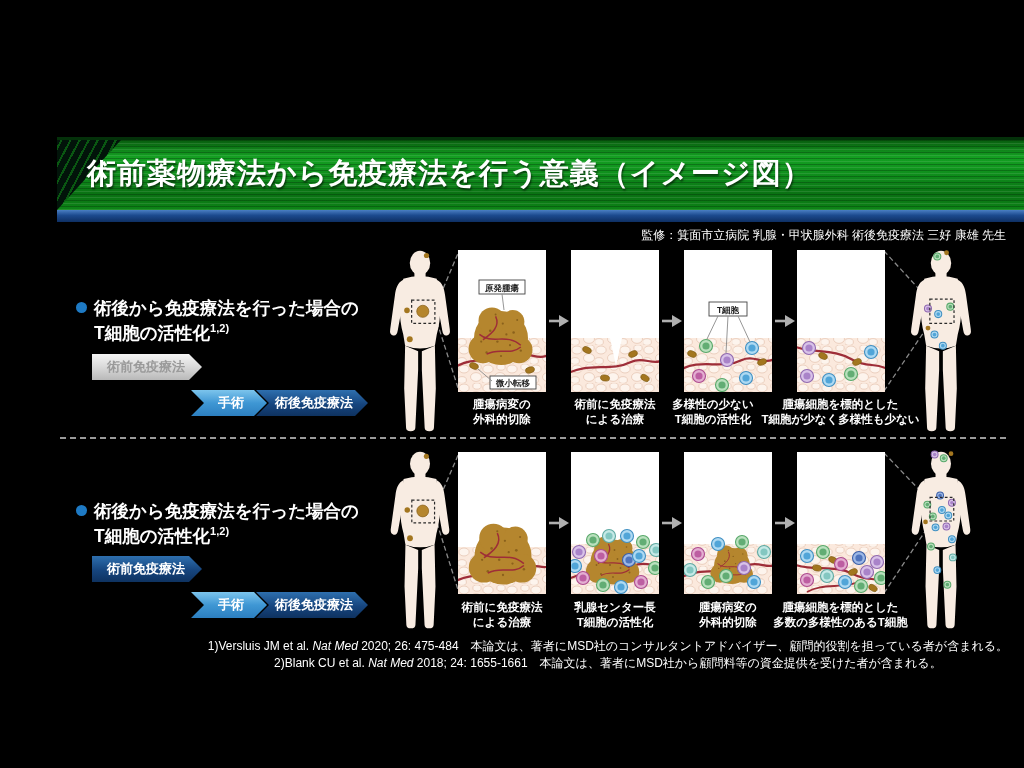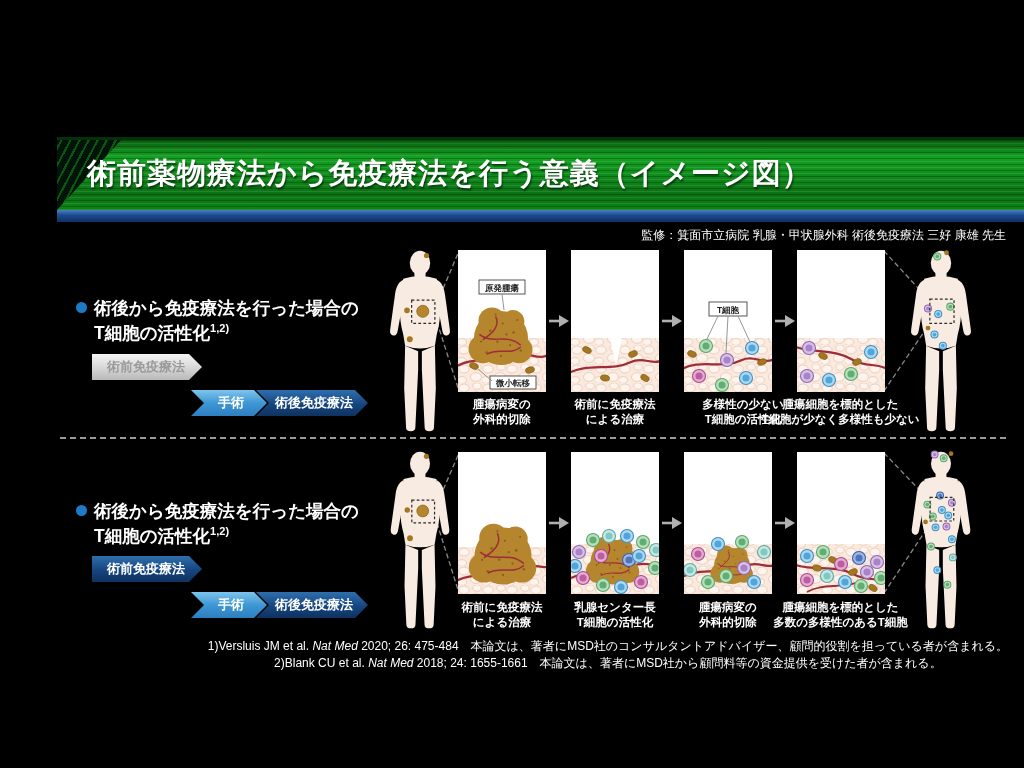--- a/index.html
+++ b/index.html
@@ -309,21 +309,21 @@
       <rect class="dash-box" x="38" y="54" width="26" height="26"></rect>
     </svg>
   </div>
 
   <div class="caption" style="left:422px;top:397px">
     <span>腫瘍病変の</span><br><span>外科的切除</span>
   </div>
   <div class="caption" style="left:535px;top:397px">
     <span>術前に免疫療法</span><br><span>による治療</span>
   </div>
-  <div class="caption" style="left:663px;top:397px">
+  <div class="caption" style="left:633px;top:397px">
     <span>多様性の少ない</span><br><span>T細胞の活性化</span>
   </div>
   <div class="caption wide" style="left:748px;top:397px">
     <span>腫瘍細胞を標的とした</span><br><span>T細胞が少なく多様性も少ない</span>
   </div>
 
   <div class="divider"></div>
 
   <div class="row-heading" style="top:499px">
     <div class="bullet"></div>

